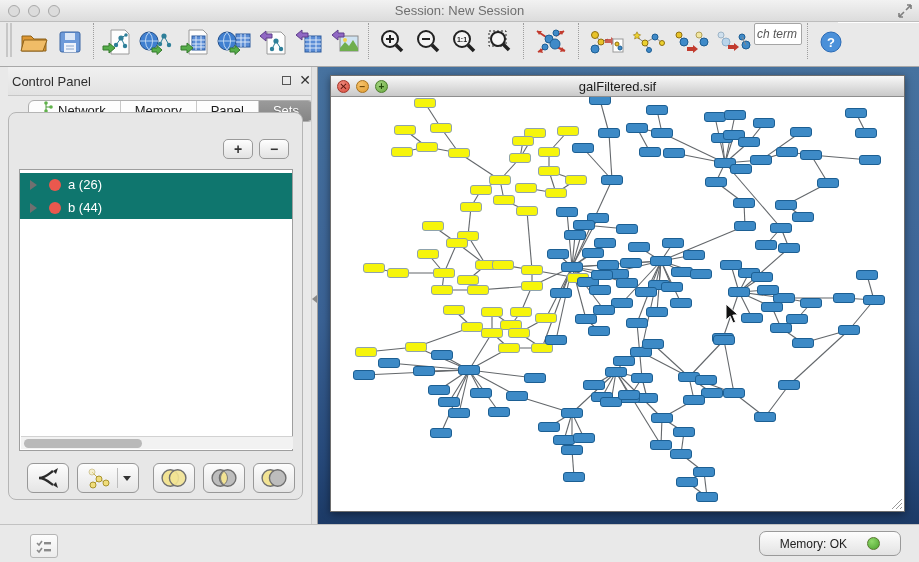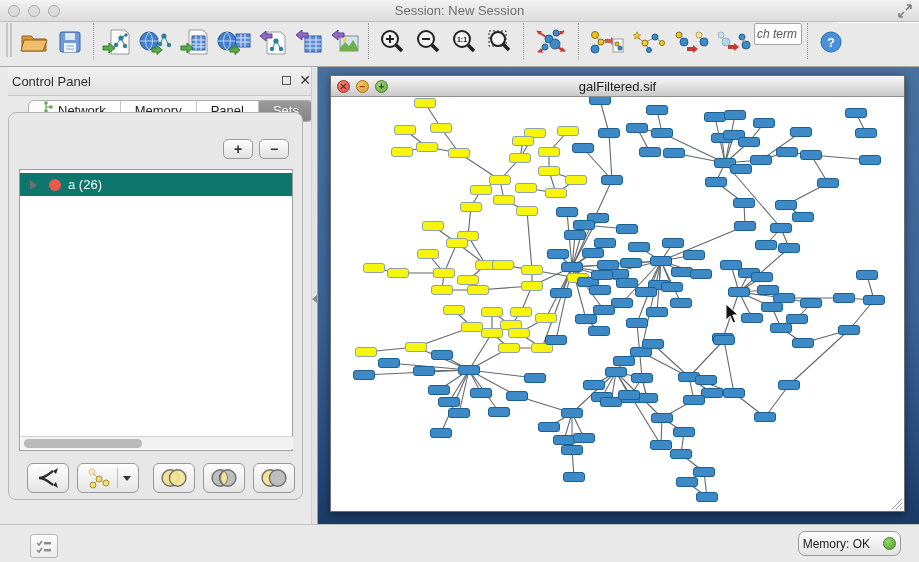--- a/index.html
+++ b/index.html
@@ -99,24 +99,24 @@
   #graph { position:absolute; left:0; top:0; }
   #nf-grip { position:absolute; right:1px; bottom:1px; }
   #mouse-cursor { position:absolute; left:407px; top:236px; }
 
   
   #statusbar { position:absolute; left:0; top:524px; width:919px; height:38px;
     background:#e9e9e9; border-top:1px solid #c2c2c2; }
   #task-btn { position:absolute; left:30px; top:9px; width:28px; height:24px;
     background:linear-gradient(#fdfdfd,#ececec); border:1px solid #b5b5b5; border-radius:3px;
     display:flex; align-items:center; justify-content:center; }
-  #memory-btn { position:absolute; right:18px; top:6px; height:25px; padding:0 4px;
+  #memory-btn { position:absolute; right:18px; top:6px; height:25px; padding:0 20px;
     border:1px solid #9a9a9a; border-radius:7px;
     background:linear-gradient(#fdfdfd,#e3e3e3); display:flex; align-items:center;
-    gap:13px; font-size:12px; color:#222; }
+    gap:20px; font-size:12px; color:#222; }
   #memory-dot { width:13px; height:13px; border-radius:50%;
     background:radial-gradient(circle at 35% 30%,#8fd96a,#4ca12e); border:1px solid #58772f; }
 </style>
 </head>
 <body>
 
 <div id="app">
 
   <div id="titlebar">
     <span class="tl-dot"></span>
@@ -348,20 +348,25 @@
     <div id="cp-box">
       <div class="pm-btn" style="left:214px; top:26px;">+</div>
       <div class="pm-btn" style="left:250px; top:26px;">−</div>
 
       <div id="sets-list">
         <div style="height:3px"></div>
         <div class="set-row">
           <span class="set-expander"></span>
           <span class="set-dot"></span>
           <span>a (26)</span>
+        </div>
+        <div class="set-row">
+          <span class="set-expander"></span>
+          <span class="set-dot"></span>
+          <span>b (44)</span>
         </div>
         <div id="sets-hscroll">
           <div id="sets-hthumb"></div>
         </div>
       </div>
 
       <div class="cp-actbtn" style="left:18px; width:42px;">
         <svg width="26" height="24" viewBox="0 0 26 24">
           <path d="M4 12 C10 12 14 8 18 5 M4 12 C10 12 14 16 18 19" stroke="#2b2b2b" stroke-width="2.4" fill="none"></path>
           <path d="M18 5 l5 -3 -2 6 z M18 19 l5 3 -2 -6 z" fill="#2b2b2b"></path>

